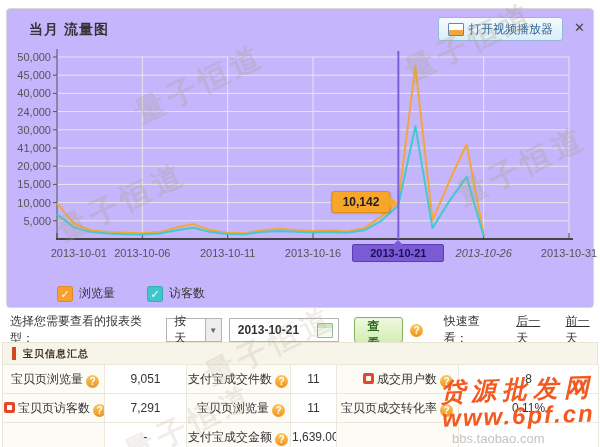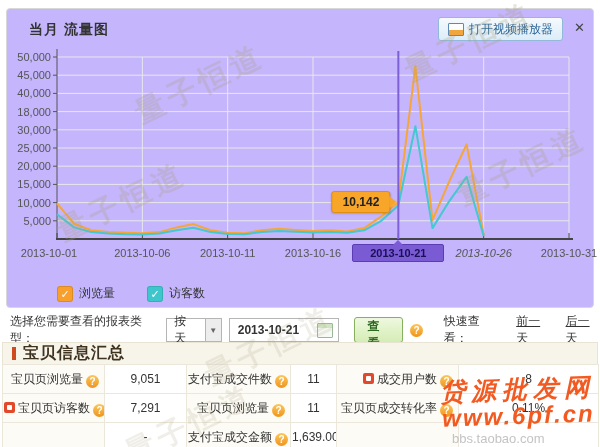--- a/index.html
+++ b/index.html
@@ -45,21 +45,21 @@
     color:#2f6822;font-weight:bold;font-size:12px;cursor:pointer;margin-left:8px;}
   .q{display:inline-block;width:13px;height:13px;border-radius:50%;background:linear-gradient(#fcc75c,#ef941d);color:#fff;
     font-size:10px;font-weight:bold;text-align:center;line-height:13px;vertical-align:-2px;cursor:pointer;}
   .quick{margin-left:14px;}
   .qlink{color:#333;text-decoration:underline;cursor:pointer;margin-left:8px;}
 
   
   .section-bar{position:absolute;left:2px;top:342px;width:594px;height:21px;background:#f7f4ea;border:1px solid #e8e3d2;
     display:flex;align-items:center;}
   .orange-bar{width:4px;height:13px;background:#cf4a1e;margin:0 7px 0 9px;}
-  .section-title{font-size:16px;font-weight:bold;color:#3f3320;letter-spacing:1px;}
+  .section-title{font-size:10px;font-weight:bold;color:#3f3320;letter-spacing:1px;}
   table.sum{position:absolute;left:2px;top:364px;width:596px;border-collapse:collapse;font-size:12px;table-layout:fixed;}
   table.sum td{border:1px solid #ebe7da;height:26px;overflow:hidden;white-space:nowrap;}
   td.lblc{background:#fcfbf5;text-align:right;padding-right:5px;color:#333;}
   td.valc{background:#fff;text-align:center;color:#333;}
   .vicon{width:11px;height:11px;background:#e2492b;border-radius:2px;display:inline-block;vertical-align:-1px;margin-right:3px;position:relative;cursor:pointer;}
   .vicon::after{content:"";position:absolute;left:3px;top:3px;width:5px;height:5px;background:#fff;border-radius:1px;}
   td .q{margin-left:3px;}
 
   
   .wm{position:absolute;font-size:30px;font-weight:bold;color:rgba(172,160,128,.28);transform:rotate(-26deg);
@@ -125,27 +125,27 @@
           <line x1="562" y1="190" x2="562" y2="196" stroke="#444" stroke-width="1"></line>
           <line x1="49" y1="196" x2="566" y2="196" stroke="#444" stroke-width="2"></line>
           <polyline points="50.0,160.3 67.1,180.7 84.1,187.3 101.2,189.1 118.3,189.8 135.3,190.2 152.4,189.1 169.5,184.4 186.5,181.1 203.6,187.3 220.7,189.8 237.7,190.2 254.8,187.3 271.9,185.8 288.9,186.9 306.0,188.0 323.1,187.3 340.1,188.4 357.2,185.1 374.3,173.4 391.3,159.1 408.4,23.1 425.5,177.1 442.5,137.8 459.6,101.4 476.7,191.6" fill="none" stroke="#f5a63b" stroke-width="2" stroke-linejoin="round"></polyline>
           <polyline points="50.0,171.2 67.1,184.4 84.1,189.1 101.2,190.5 118.3,191.3 135.3,191.4 152.4,190.5 169.5,187.3 186.5,184.7 203.6,189.1 220.7,190.9 237.7,191.3 254.8,189.1 271.9,188.0 288.9,188.7 306.0,189.6 323.1,189.1 340.1,189.8 357.2,187.3 374.3,177.8 391.3,162.5 408.4,83.2 425.5,185.1 442.5,157.8 459.6,133.8 476.7,193.1" fill="none" stroke="#45c8cf" stroke-width="2" stroke-linejoin="round"></polyline>
           <line x1="391.3333333333333" y1="8" x2="391.3333333333333" y2="196" stroke="#7d5fd6" stroke-width="2"></line>
         </svg>
         <div class="ylab" style="top: 171.8px;">5,000</div>
         <div class="ylab" style="top: 153.6px;">10,000</div>
         <div class="ylab" style="top: 135.4px;">15,000</div>
         <div class="ylab" style="top: 117.2px;">20,000</div>
-        <div class="ylab" style="top: 99px;">25,000</div>
+        <div class="ylab" style="top: 99px;">41,000</div>
         <div class="ylab" style="top: 80.8px;">30,000</div>
-        <div class="ylab" style="top: 62.6px;">18,000</div>
+        <div class="ylab" style="top: 62.6px;">24,000</div>
         <div class="ylab" style="top: 44.4px;">40,000</div>
         <div class="ylab" style="top: 26.2px;">45,000</div>
         <div class="ylab" style="top: 8px;">50,000</div>
-        <div class="xlab" style="left: 0;">2013-10-01</div>
+        <div class="xlab" style="left: 16px; text-align: right;">2013-10-01</div>
         <div class="xlab" style="left: 93.3333px;">2013-10-06</div>
         <div class="xlab" style="left: 178.667px;">2013-10-11</div>
         <div class="xlab" style="left: 264px;">2013-10-16</div>
         <div class="xsel" style="left: 345.333px;">2013-10-21</div>
         <div class="xlab" style="left: 434.667px; font-style: italic;">2013-10-26</div>
         <div class="xlab" style="left: 520px;">2013-10-31</div>
         <div class="tip" style="left: 383.333px; top: 159.083px;">10,142</div>
       </div>
 
     <div class="legend">
@@ -166,22 +166,22 @@
       <span class="sel-val">按天</span>
       <span class="sel-arrow">▼</span>
     </span>
     <span class="datebox">
       <span>2013-10-21</span>
       <span class="cal"></span>
     </span>
     <span class="view-btn">查看</span>
     <span class="q">?</span>
     <span class="quick">快速查看：</span>
+    <a class="qlink">后一天</a>
     <a class="qlink">前一天</a>
-    <a class="qlink">后一天</a>
   </div>
 
   <div class="section-bar">
     <span class="orange-bar"></span>
     <span class="section-title">宝贝信息汇总</span>
   </div>
 
   <table class="sum">
     <colgroup>
         <col style="width:102px">

